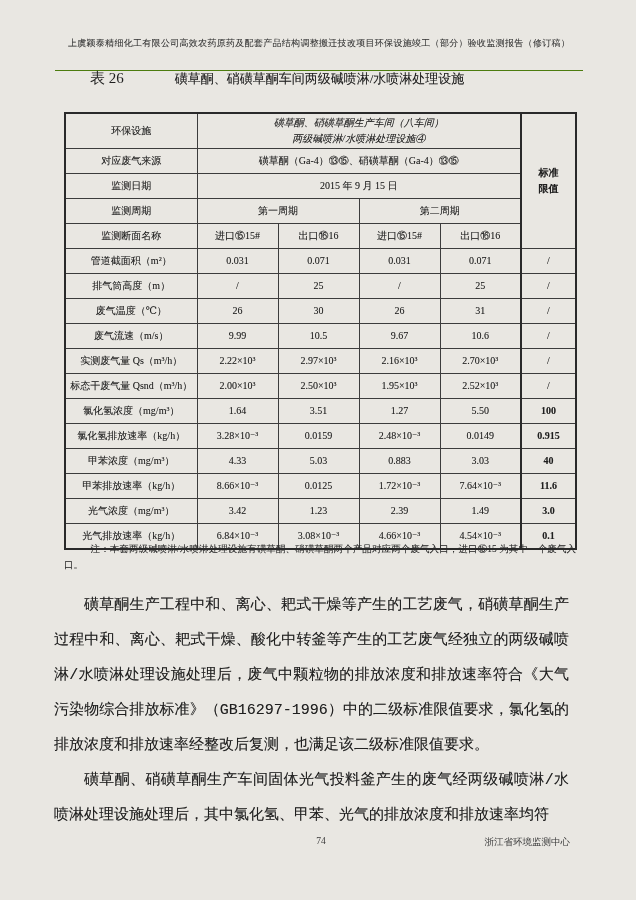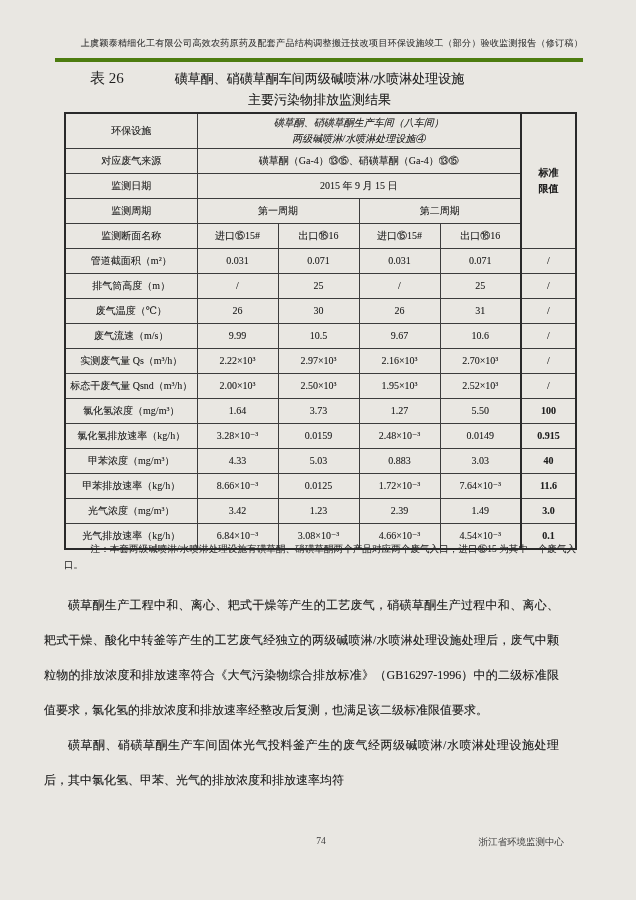--- a/index.html
+++ b/index.html
@@ -9,22 +9,22 @@
     font-family:"Liberation Serif","DejaVu Serif",serif;
     color:#1f1f1f;
     -webkit-font-smoothing:antialiased;
   }
   .page{position:relative;width:636px;height:900px;overflow:hidden;}
 
   
   .hdr{
     position:absolute;top:37px;left:55px;width:528px;
     font-size:9px;letter-spacing:.3px;color:#3a3a3a;
-    text-align:right;padding-bottom:8px;
-    border-bottom:4px solid #4d7c0f;
+    text-align:center;padding-bottom:20px;
+    border-bottom:1px solid #4d7c0f;
     text-shadow:0 0 .5px rgba(0,0,0,.25);
     white-space:nowrap;overflow:hidden;
   }
 
   
   .caption{position:absolute;top:68px;left:64px;width:511px;}
   .caption .cap-label{
     position:absolute;left:26px;top:1px;font-weight:normal;font-size:15px;
   }
   .caption .cap-line{
@@ -53,42 +53,42 @@
   
   .note{
     position:absolute;top:541px;left:64px;width:512px;
     font-size:9.5px;line-height:16px;color:#2e2e2e;
     text-indent:2.8em;text-align:justify;
     text-shadow:0 0 .5px rgba(0,0,0,.25);
   }
 
   
   .paras{
-    position:absolute;top:588px;left:44px;width:515px;
-    font-size:12px;line-height:35px;text-align:justify;
+    position:absolute;top:588px;left:54px;width:515px;
+    font-size:15px;line-height:35px;text-align:justify;
     text-shadow:0 0 .6px rgba(0,0,0,.35);
+    font-family:Liberation Mono, monospace;
   }
   .paras p{margin:0;text-indent:2em;}
 
   
   .footer{position:absolute;top:836px;left:64px;width:514px;height:16px;font-size:9.5px;color:#3a3a3a;}
   .footer .pageno{position:absolute;left:50%;transform:translateX(-50%);}
-  .footer .org{position:absolute;right:14px;text-align:center;}
+  .footer .org{position:absolute;right:8px;text-align:center;}
 </style>
 </head>
 <body>
 
 <div class="page">
 
   <div class="hdr">上虞颖泰精细化工有限公司高效农药原药及配套产品结构调整搬迁技改项目环保设施竣工（部分）验收监测报告（修订稿）</div>
 
   <div class="caption">
     <span class="cap-label">表 26</span>
     <div class="cap-line">磺草酮、硝磺草酮车间两级碱喷淋/水喷淋处理设施</div>
-    <div class="cap-line">主要污染物排放监测结果</div>
   </div>
 
   <table class="mon">
     <colgroup>
       <col style="width:132px">
         <col style="width:81px">
         <col style="width:81px">
       <col style="width:81px">
         <col style="width:81px">
         <col style="width:55px">
@@ -170,21 +170,21 @@
         <td>标态干废气量 Qsnd（m³/h）</td>
         <td>2.00×10³</td>
         <td>2.50×10³</td>
         <td>1.95×10³</td>
         <td>2.52×10³</td>
         <td class="lim">/</td>
       </tr>
       <tr>
         <td>氯化氢浓度（mg/m³）</td>
         <td>1.64</td>
-        <td>3.73</td>
+        <td>3.51</td>
         <td>1.27</td>
         <td>5.50</td>
         <td class="lim b">100</td>
       </tr>
       <tr>
         <td>氯化氢排放速率（kg/h）</td>
         <td>3.28×10⁻³</td>
         <td>0.0159</td>
         <td>2.48×10⁻³</td>
         <td>0.0149</td>

